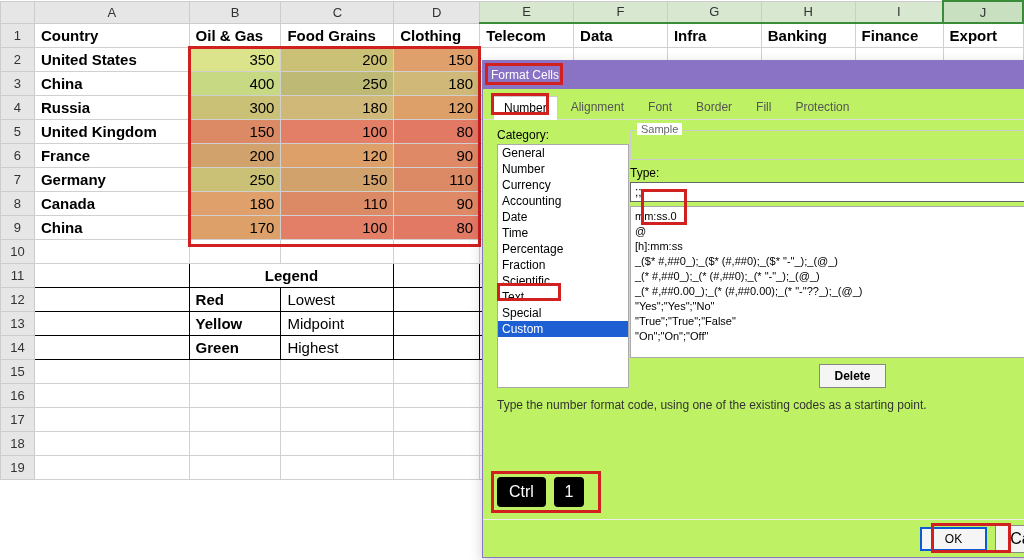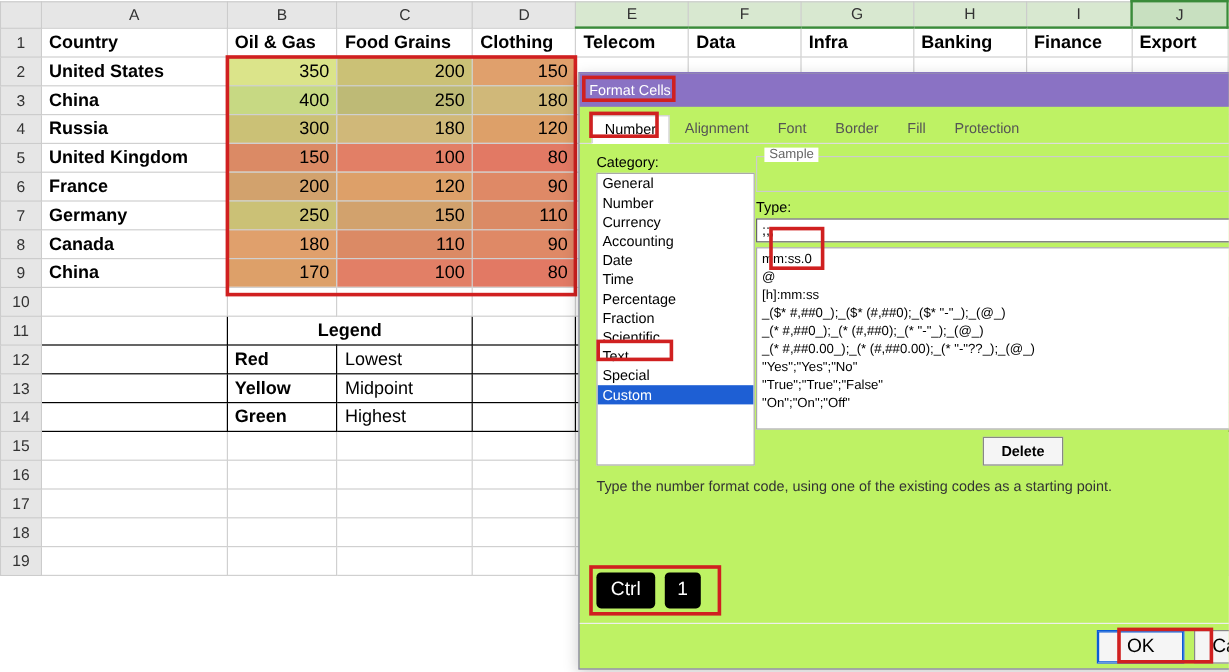--- a/index.html
+++ b/index.html
@@ -50,21 +50,21 @@
   .fmtlist { flex: 1; border: 1px solid #aaa; overflow-y: scroll; font-size: 11px; line-height: 15px; padding: 2px; background: #fff; }
   .fmtlist .it { padding: 0 2px; cursor: pointer; white-space: nowrap; }
   .delwrap { text-align: center; padding-top: 6px; font-weight: bold; }
   .btn { display:inline-block; border: 1px solid #888; padding: 4px 14px; background: #f5f5f5; cursor: pointer; font-size: 12px; }
   .hintline { margin-top: 10px; color: #333; }
 
   .keycap { display:inline-flex; align-items:center; justify-content:center; background:#000; color:#fff; border-radius:4px; font-size:16px; height:30px; padding:0 12px; }
   .keywrap { position:absolute; left:14px; bottom:50px; display:flex; gap:8px;align-items:flex-end; }
 
   .dlgfooter { position: absolute; bottom: 0; left: 0; right: 0; height: 38px; border-top: 1px solid #eee; display: flex; justify-content: flex-end; align-items: center; gap: 8px; padding: 0 14px; }
-  .okbtn { border: 1px solid #0a5bd6; padding: 4px 24px; background: #f5f5f5; cursor: pointer; font-size: 16px; box-shadow: 0 0 0 1px #0a5bd6 inset; }
+  .okbtn { border: 1px solid #0a5bd6; padding: 4px 24px; background: #f5f5f5; cursor: pointer; font-size: 12px; box-shadow: 0 0 0 1px #0a5bd6 inset; }
   .cancelbtn { border: 1px solid #888; padding: 4px 14px; background: #f5f5f5; cursor: pointer; font-size: 16px; }
 
   .redmark { position: absolute; border: 3px solid #d02020; pointer-events: none; }
 
   .corner { width:34px; height:22px; background:#e6e6e6; border:1px solid #ccc; }
 </style>
 </head>
 <body>
 
 <div class="sheet">

